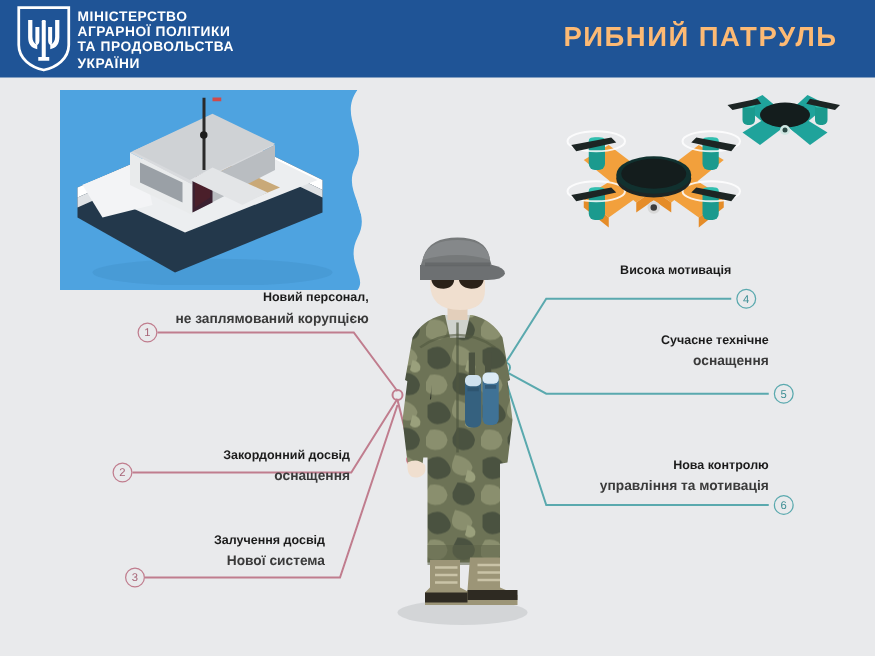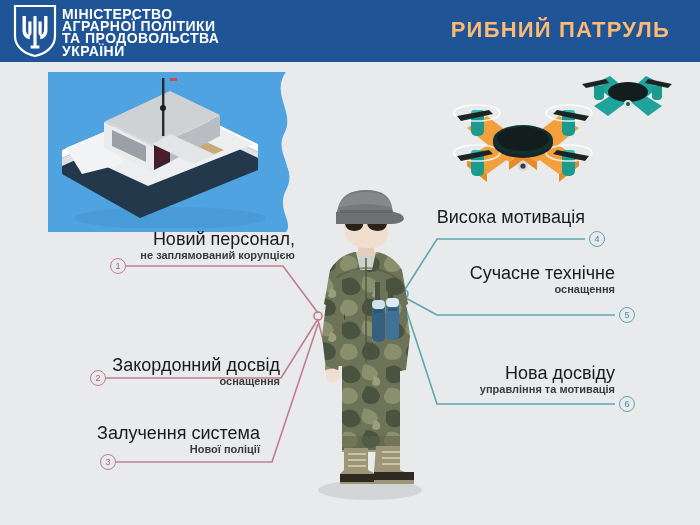--- a/index.html
+++ b/index.html
@@ -13,21 +13,21 @@
   
   .header{
     position:absolute;left:0;top:0;width:700px;height:62px;
     background:#1f5496;
   }
   .emblem{
     position:absolute;left:12px;top:4px;width:46px;height:54px;
   }
   .ministry{
     position:absolute;left:62px;top:8px;width:180px;
-    color:#ffffff;font-size:14px;font-weight:bold;line-height:12.2px;
+    color:#ffffff;font-size:11px;font-weight:bold;line-height:12.2px;
     letter-spacing:.45px;text-transform:uppercase;
   }
   .ministry div{white-space:nowrap;}
   .title{
     position:absolute;left:250px;top:17px;width:420px;
     text-align:right;color:#fdba74;
     font-size:22px;font-weight:bold;letter-spacing:1.2px;
   }
 
   
@@ -40,21 +40,21 @@
 
   
   .soldier{position:absolute;left:296px;top:186px;width:140px;height:316px;}
 
   
   .links{position:absolute;left:0;top:0;width:700px;height:525px;pointer-events:none;}
 
   
   .label{position:absolute;}
   .label .l1{
-    font-size:18px;font-weight:normal;color:#1b1b1b;
+    font-size:10px;font-weight:bold;color:#1b1b1b;
     line-height:18px;white-space:nowrap;
   }
   .label .l2{
     font-size:11px;font-weight:bold;color:#3a3a3a;
     line-height:14px;white-space:nowrap;
   }
   .label.left{text-align:right;}
   .label.right{text-align:right;}
 
   .num{
@@ -327,36 +327,36 @@
   </div>
   <div class="num pink" id="n1">1</div>
 
   <div class="label left" id="lbl2">
     <div class="l1">Закордонний досвід</div>
     <div class="l2">оснащення</div>
   </div>
   <div class="num pink" id="n2">2</div>
 
   <div class="label left" id="lbl3">
-    <div class="l1">Залучення система</div>
-    <div class="l2">Нової поліції</div>
+    <div class="l1">Залучення досвід</div>
+    <div class="l2">Нової система</div>
   </div>
   <div class="num pink" id="n3">3</div>
 
   <div class="label right" id="lbl4">
     <div class="l1">Висока мотивація</div>
     <div class="l2"></div>
   </div>
   <div class="num teal" id="n4">4</div>
 
   <div class="label right" id="lbl5">
     <div class="l1">Сучасне технічне</div>
     <div class="l2">оснащення</div>
   </div>
   <div class="num teal" id="n5">5</div>
 
   <div class="label right" id="lbl6">
-    <div class="l1">Нова досвіду</div>
+    <div class="l1">Нова контролю</div>
     <div class="l2">управління та мотивація</div>
   </div>
   <div class="num teal" id="n6">6</div>
 
 </div>
 
 </body></html>

